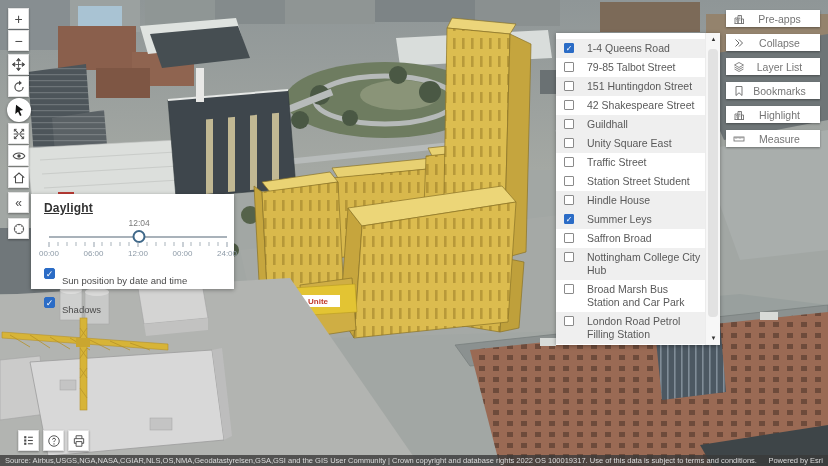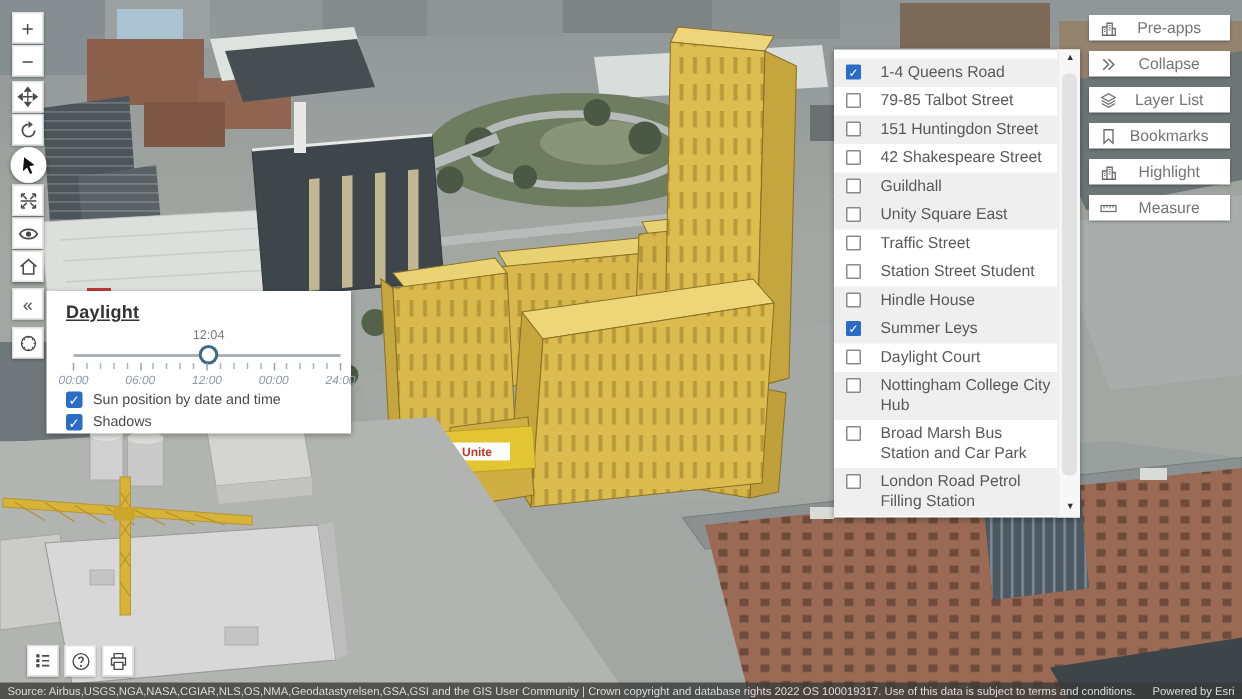--- a/index.html
+++ b/index.html
@@ -34,27 +34,27 @@
   .slider-tooltip { position:absolute; top:1px; transform:translateX(-50%); font-size:8.5px; color:#7a7a7a; }
   .slider-track { position:absolute; top:19px; left:0; right:0; height:2px; background:#a9b2ba; }
   .slider-thumb {
     position:absolute; top:13px; width:13px; height:13px; border-radius:50%;
     background:#fff; border:2px solid #3f6889; transform:translateX(-50%); cursor:pointer;
   }
   .slider-ticks { position:absolute; top:25px; left:0; right:0; height:6px; }
   .tickmark { position:absolute; width:1px; height:4px; background:#aab4bc; transform:translateX(-50%); }
   .tickmark.major { height:5px; background:#93a0ab; }
   .slider-labels { position:absolute; top:32px; left:0; right:0; height:9px; }
-  .slider-labels span { position:absolute; transform:translateX(-50%); font-size:8px; color:#8d9aa7; white-space:nowrap;font-style:italic; }
+  .slider-labels span { position:absolute; transform:translateX(-50%); font-size:8px; color:#8d9aa7; white-space:nowrap; }
   .dl-option { display:flex; align-items:center; margin-top:4px; cursor:pointer; }
   .dl-cb {
     width:11px; height:11px; background:#2b6cc6; border:1px solid #2b6cc6; border-radius:2px;
     color:#fff; font-size:9px; line-height:10px; text-align:center; flex:0 0 auto;
   }
-  .dl-option .lbl { font-size:9.5px; color:#4a4a4a; margin-left:7px; white-space:nowrap; }
+  .dl-option .lbl { font-size:9.5px; color:#4a4a4a; margin-left:7px; white-space:nowrap;margin-top:14px; }
 
   
   .layer-panel {
     position:absolute; left:556px; top:33px; width:164px; height:312px; background:#fff;
     box-shadow:0 1px 4px rgba(0,0,0,.35); z-index:4;
   }
   .layer-items { position:absolute; left:0; top:6px; right:15px; }
   .lrow { display:flex; align-items:flex-start; padding:3px 4px 3px 8px; min-height:18px; cursor:pointer; }
   .lrow.alt { background:#efefef; }
   .lcb {
@@ -397,21 +397,21 @@
         <div class="lrow alt">
           <span class="lcb"></span>
           <span class="txt">Hindle House</span>
         </div>
         <div class="lrow alt">
           <span class="lcb on">✓</span>
           <span class="txt">Summer Leys</span>
         </div>
         <div class="lrow">
           <span class="lcb"></span>
-          <span class="txt">Daylight Court</span>
+          <span class="txt">Saffron Broad</span>
         </div>
         <div class="lrow alt">
           <span class="lcb"></span>
           <span class="txt">Nottingham College City Hub</span>
         </div>
         <div class="lrow">
           <span class="lcb"></span>
           <span class="txt">Broad Marsh Bus Station and Car Park</span>
         </div>
         <div class="lrow alt">

